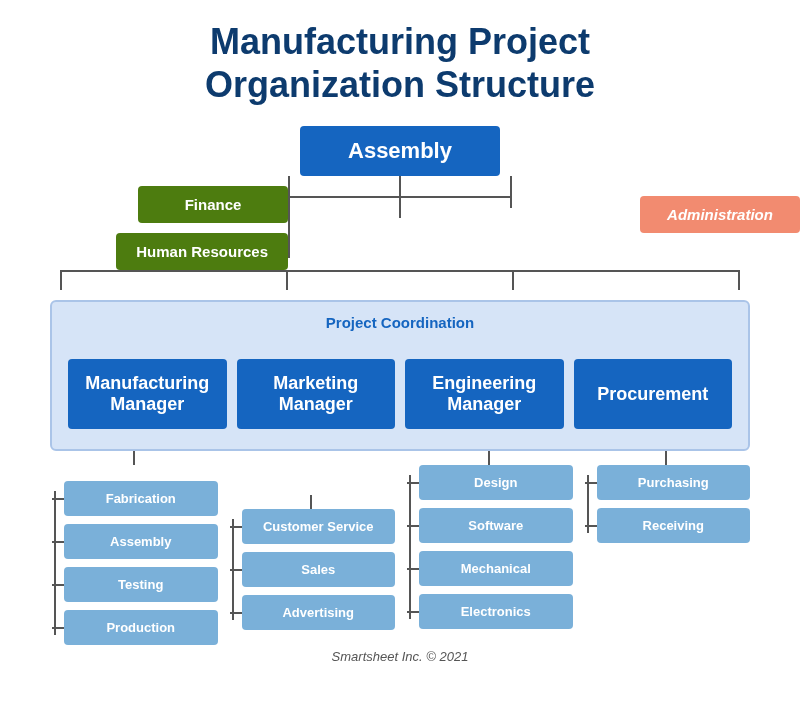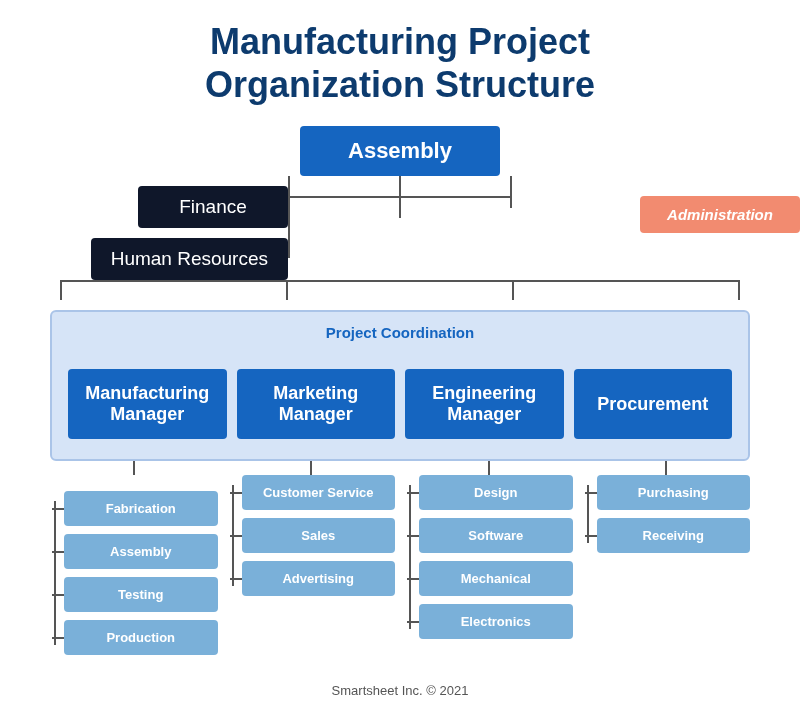--- a/index.html
+++ b/index.html
@@ -28,24 +28,24 @@
       background: #1565c0;
       color: #fff;
       font-size: 22px;
       font-weight: 900;
       padding: 12px 48px;
       border-radius: 4px;
       text-align: center;
     }
 
     .salmon-box {
-      background: #0f172a;
-      color: #fff;
-      font-size: 19px;
-      font-weight: 400;
+      background: #4d7c0f;
+      color: #fff;
+      font-size: 15px;
+      font-weight: 700;
       padding: 10px 20px;
       border-radius: 4px;
       text-align: center;
       min-width: 150px;
     }
 
     .admin-box {
       background: #f28b70;
       color: #fff;
       font-size: 15px;
@@ -114,21 +114,22 @@
       top: 50%;
       transform: translateY(-50%);
       width: 12px;
       height: 2px;
       background: #555;
     }
 
     .footer-text {
       font-size: 13px;
       color: #555;
-      margin-top: 28px;
+      font-style: italic;
+      margin-top: 4px;
       text-align: center;
     }
 
     
     .full-tree {
       width: 100%;
       display: flex;
       flex-direction: column;
       align-items: center;
     }
@@ -230,68 +231,68 @@
             <span style="position:absolute; left:-10px; top:50%; transform:translateY(-50%); width:10px; height:2px; background:#555; display:block;"></span>
             Testing
           </div>
           <div class="sub-item-box" style="position:relative;">
             <span style="position:absolute; left:-10px; top:50%; transform:translateY(-50%); width:10px; height:2px; background:#555; display:block;"></span>
             Production
           </div>
         </div>
       </div>
 
+      <div style="flex:1; display:flex; flex-direction:column; align-items:center;margin-top:44px;">
+        <div style="width:2px; height:14px; background:#555;"></div>
+        <div style="display:flex; flex-direction:column; gap:8px; width:100%; padding-left:14px; position:relative;">
+          <div style="position:absolute; left:4px; top:10px; bottom:10px; width:2px; background:#555;"></div>
+          <div class="sub-item-box" style="position:relative;">
+            <span style="position:absolute; left:-10px; top:50%; transform:translateY(-50%); width:10px; height:2px; background:#555; display:block;"></span>
+            Customer Service
+          </div>
+          <div class="sub-item-box" style="position:relative;">
+            <span style="position:absolute; left:-10px; top:50%; transform:translateY(-50%); width:10px; height:2px; background:#555; display:block;"></span>
+            Sales
+          </div>
+          <div class="sub-item-box" style="position:relative;">
+            <span style="position:absolute; left:-10px; top:50%; transform:translateY(-50%); width:10px; height:2px; background:#555; display:block;"></span>
+            Advertising
+          </div>
+        </div>
+      </div>
+
       <div style="flex:1; display:flex; flex-direction:column; align-items:center;">
         <div style="width:2px; height:14px; background:#555;"></div>
         <div style="display:flex; flex-direction:column; gap:8px; width:100%; padding-left:14px; position:relative;">
           <div style="position:absolute; left:4px; top:10px; bottom:10px; width:2px; background:#555;"></div>
           <div class="sub-item-box" style="position:relative;">
             <span style="position:absolute; left:-10px; top:50%; transform:translateY(-50%); width:10px; height:2px; background:#555; display:block;"></span>
-            Customer Service
-          </div>
-          <div class="sub-item-box" style="position:relative;">
-            <span style="position:absolute; left:-10px; top:50%; transform:translateY(-50%); width:10px; height:2px; background:#555; display:block;"></span>
-            Sales
-          </div>
-          <div class="sub-item-box" style="position:relative;">
-            <span style="position:absolute; left:-10px; top:50%; transform:translateY(-50%); width:10px; height:2px; background:#555; display:block;"></span>
-            Advertising
+            Design
+          </div>
+          <div class="sub-item-box" style="position:relative;">
+            <span style="position:absolute; left:-10px; top:50%; transform:translateY(-50%); width:10px; height:2px; background:#555; display:block;"></span>
+            Software
+          </div>
+          <div class="sub-item-box" style="position:relative;">
+            <span style="position:absolute; left:-10px; top:50%; transform:translateY(-50%); width:10px; height:2px; background:#555; display:block;"></span>
+            Mechanical
+          </div>
+          <div class="sub-item-box" style="position:relative;padding-left:8px;">
+            <span style="position:absolute; left:-10px; top:50%; transform:translateY(-50%); width:10px; height:2px; background:#555; display:block;"></span>
+            Electronics
           </div>
         </div>
       </div>
 
       <div style="flex:1; display:flex; flex-direction:column; align-items:center;">
         <div style="width:2px; height:14px; background:#555;"></div>
         <div style="display:flex; flex-direction:column; gap:8px; width:100%; padding-left:14px; position:relative;">
           <div style="position:absolute; left:4px; top:10px; bottom:10px; width:2px; background:#555;"></div>
           <div class="sub-item-box" style="position:relative;">
             <span style="position:absolute; left:-10px; top:50%; transform:translateY(-50%); width:10px; height:2px; background:#555; display:block;"></span>
-            Design
-          </div>
-          <div class="sub-item-box" style="position:relative;">
-            <span style="position:absolute; left:-10px; top:50%; transform:translateY(-50%); width:10px; height:2px; background:#555; display:block;"></span>
-            Software
-          </div>
-          <div class="sub-item-box" style="position:relative;">
-            <span style="position:absolute; left:-10px; top:50%; transform:translateY(-50%); width:10px; height:2px; background:#555; display:block;"></span>
-            Mechanical
-          </div>
-          <div class="sub-item-box" style="position:relative;padding-left:8px;">
-            <span style="position:absolute; left:-10px; top:50%; transform:translateY(-50%); width:10px; height:2px; background:#555; display:block;"></span>
-            Electronics
-          </div>
-        </div>
-      </div>
-
-      <div style="flex:1; display:flex; flex-direction:column; align-items:center;">
-        <div style="width:2px; height:14px; background:#555;"></div>
-        <div style="display:flex; flex-direction:column; gap:8px; width:100%; padding-left:14px; position:relative;">
-          <div style="position:absolute; left:4px; top:10px; bottom:10px; width:2px; background:#555;"></div>
-          <div class="sub-item-box" style="position:relative;">
-            <span style="position:absolute; left:-10px; top:50%; transform:translateY(-50%); width:10px; height:2px; background:#555; display:block;"></span>
             Purchasing
           </div>
           <div class="sub-item-box" style="position:relative;">
             <span style="position:absolute; left:-10px; top:50%; transform:translateY(-50%); width:10px; height:2px; background:#555; display:block;"></span>
             Receiving
           </div>
         </div>
       </div>
 
     </div>

